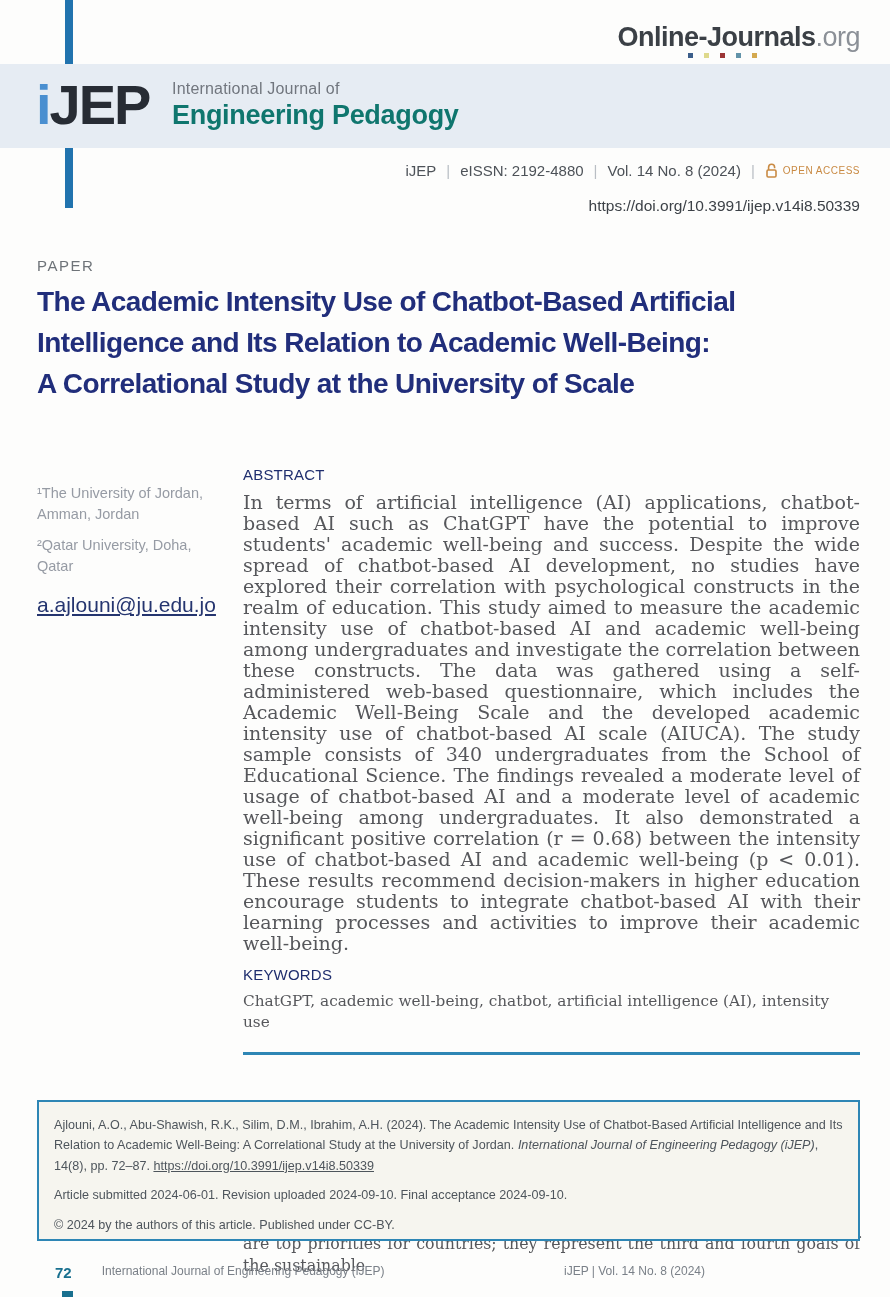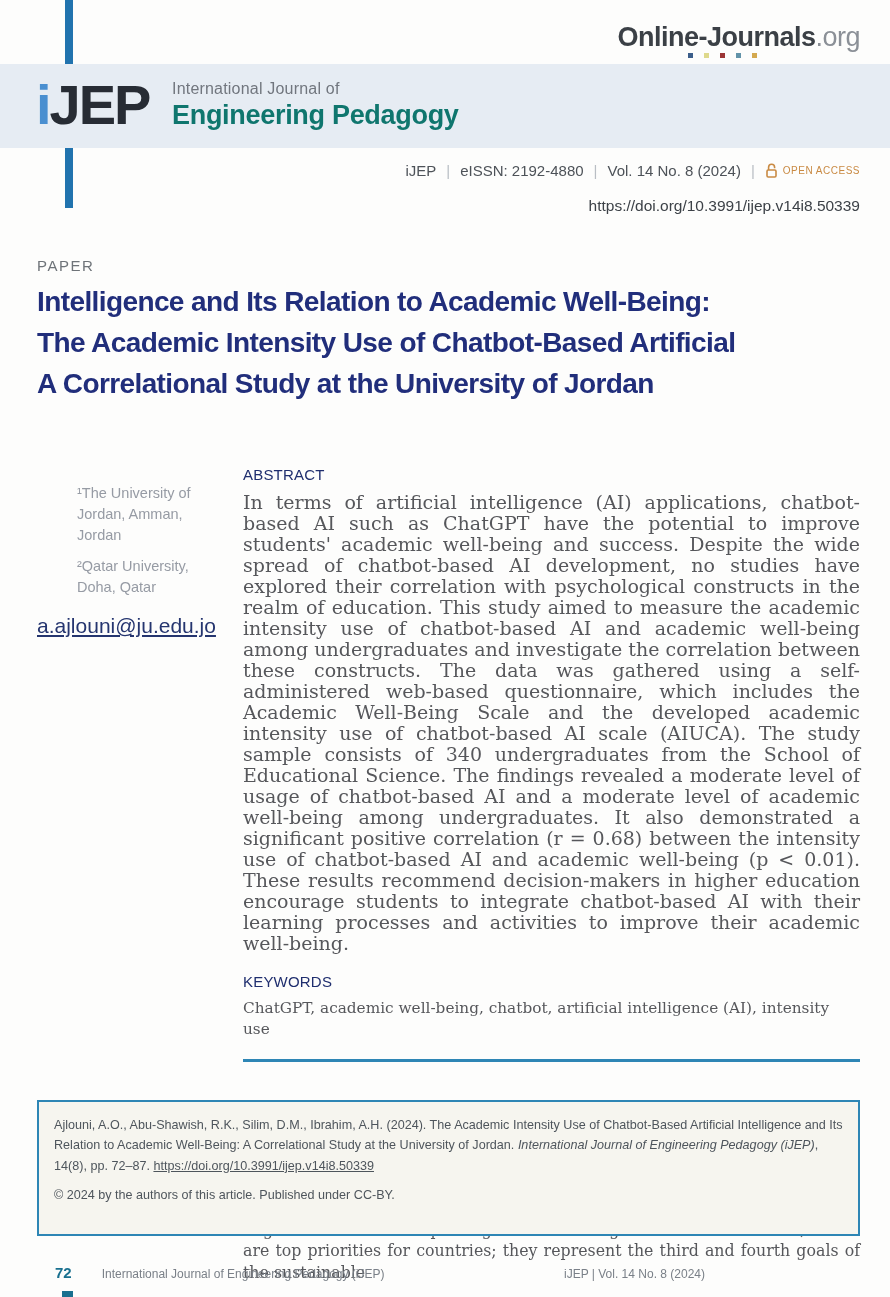--- a/index.html
+++ b/index.html
@@ -42,43 +42,43 @@
   .oa { display: flex; align-items: center; gap: 5px; color: #c98a43; font-size: 10px; letter-spacing: 0.5px; cursor: pointer; }
   .doi-row { position: absolute; top: 197px; right: 30px; font-size: 15.5px; color: #3c4147; cursor: pointer; }
 
   
   .kind { position: absolute; left: 37px; top: 257px; font-size: 15px; color: #6e7378; letter-spacing: 1.5px; }
   .title { position: absolute; left: 37px; top: 281px; width: 830px; font-weight: bold; font-size: 28px; line-height: 41px; letter-spacing: -0.6px; color: #212e7b; }
 
   
   .left-col { position: absolute; left: 37px; top: 467px; width: 192px; }
   .authors { font-weight: bold; font-size: 15px; line-height: 21px; color: #25356f; }
-  .affil { margin-top: 16px; font-size: 14.5px; line-height: 21px; color: #969ba4; margin-left: 40px; }
+  .affil { margin-top: 16px; font-size: 14.5px; line-height: 21px; color: #969ba4; }
   .affil + .affil { margin-top: 10px; }
   .email { display: inline-block; margin-top: 16px; font-size: 21px; color: #25356f; text-decoration: underline; cursor: pointer; }
 
   .right-col { position: absolute; left: 243px; top: 466px; width: 617px; }
   .h-small { font-size: 15px; font-weight: normal; color: #1f2e6e; letter-spacing: 0.2px; }
   .serif { font-family: "DejaVu Serif", serif; color: #56575b; }
   .abstract-text { margin-top: 9px; font-size: 19px; line-height: 21px; text-align: justify; }
-  .kw-head { margin-top: 19px; }
+  .kw-head { margin-top: 12px; }
   .kw-text { margin-top: 8px; font-size: 15.3px; line-height: 21px; }
   .rule { margin-top: 19px; height: 3px; background: #2e86b5; }
 
   .section-head { margin-top: 49px; display: flex; gap: 29px; font-size: 17px; font-weight: bold; color: #1f2e6e; letter-spacing: 0.2px; }
   .intro-text { margin-top: 23px; font-size: 15.8px; line-height: 21.5px; text-align: justify; text-indent: 26px; }
 
   
-  .cite-box { position: absolute; left: 37px; top: 1100px; width: 823px; border: 2px solid #2e86b5; background: #f6f5ef; padding: 13px 15px 28px 15px; font-size: 12.6px; line-height: 1.62; color: #4e555c; }
+  .cite-box { position: absolute; left: 37px; top: 1100px; width: 823px; border: 2px solid #2e86b5; background: #f6f5ef; padding: 13px 15px 4px 15px; font-size: 12.6px; line-height: 1.62; color: #4e555c; }
   .cite-box p + p { margin-top: 9px; }
   .cite-link { text-decoration: underline; overflow-wrap: anywhere; cursor: pointer; }
   .cite-italic { font-style: italic; }
 
   
-  .footer { position: absolute; left: 0; top: 1264px; width: 746px; display: flex; align-items: flex-end; padding: 0 41px 0 55px; }
+  .footer { position: absolute; left: 0; top: 1264px; width: 746px; display: flex; align-items: flex-start; padding: 0 41px 0 55px; }
   .page-num { font-size: 15px; font-weight: bold; color: #19708f; }
   .footer-journal { font-size: 12px; color: #7a8088; margin-left: 30px; }
   .footer-issue { font-size: 12px; color: #7a8088; margin-left: auto; }
   .footer-sq { position: absolute; left: 62px; top: 1291px; width: 11px; height: 6px; background: #19708f; }
 </style>
 </head>
 <body>
 
 <div class="page">
 
@@ -120,23 +120,23 @@
         <path d="M3.6 7 V4.3 a3 3 0 0 1 6 0 v0.9" fill="none" stroke="#c98a43" stroke-width="1.6"></path>
         <rect x="2" y="7" width="9" height="7" rx="1.2" fill="none" stroke="#c98a43" stroke-width="1.6"></rect>
       </svg>
       <span>OPEN ACCESS</span>
     </span>
   </div>
   <div class="doi-row">https://doi.org/10.3991/ijep.v14i8.50339</div>
 
   <div class="kind">PAPER</div>
   <div class="title">
+    <div>The Academic Intensity Use of Chatbot-Based Artificial</div>
     <div>Intelligence and Its Relation to Academic Well-Being:</div>
-    <div>The Academic Intensity Use of Chatbot-Based Artificial</div>
-    <div>A Correlational Study at the University of Jordan</div>
+    <div>A Correlational Study at the University of Scale</div>
   </div>
 
   <div class="left-col">
     <div class="affil">¹The University of Jordan, Amman, Jordan</div>
     <div class="affil">²Qatar University, Doha, Qatar</div>
     <a class="email">a.ajlouni@ju.edu.jo</a>
   </div>
 
   <div class="right-col">
     <div class="h-small">ABSTRACT</div>
@@ -149,20 +149,21 @@
 
     <div class="section-head">
       <span>1</span>
       <span>INTRODUCTION</span>
     </div>
     <div class="serif intro-text">Exploring our digital era and the massive technology revolution based on artificial intelligence (AI) applications in terms of chatbots (i.e., ChatGPT and Bards), we find that these innovations have potential capabilities that might contribute to improving and enhancing health and education, which are top priorities for countries; they represent the third and fourth goals of the sustainable</div>
   </div>
 
   <div class="cite-box">
     <p><span>Ajlouni, A.O., Abu-Shawish, R.K., Silim, D.M., Ibrahim, A.H. (2024). The Academic Intensity Use of Chatbot-Based Artificial Intelligence and Its Relation to Academic Well-Being: A Correlational Study at the University of Jordan. </span><span class="cite-italic">International Journal of Engineering Pedagogy (iJEP)</span><span>, 14(8), pp. 72–87. </span><span class="cite-link">https://doi.org/10.3991/ijep.v14i8.50339</span></p>
+    <p>Article submitted 2024-06-01. Revision uploaded 2024-09-10. Final acceptance 2024-09-10.</p>
     <p>© 2024 by the authors of this article. Published under CC-BY.</p>
   </div>
 
   <div class="footer">
     <span class="page-num">72</span>
     <span class="footer-journal">International Journal of Engineering Pedagogy (iJEP)</span>
     <span class="footer-issue">iJEP | Vol. 14 No. 8 (2024)</span>
   </div>
   <div class="footer-sq"></div>
 

